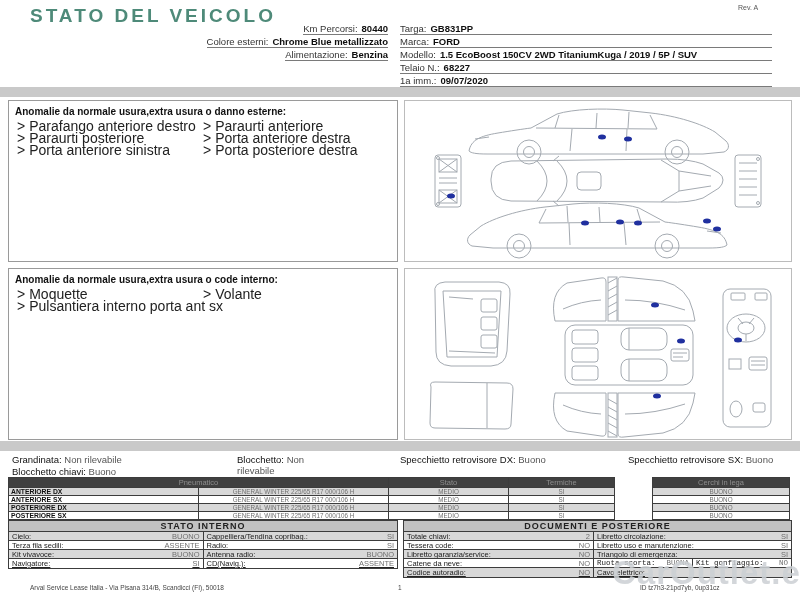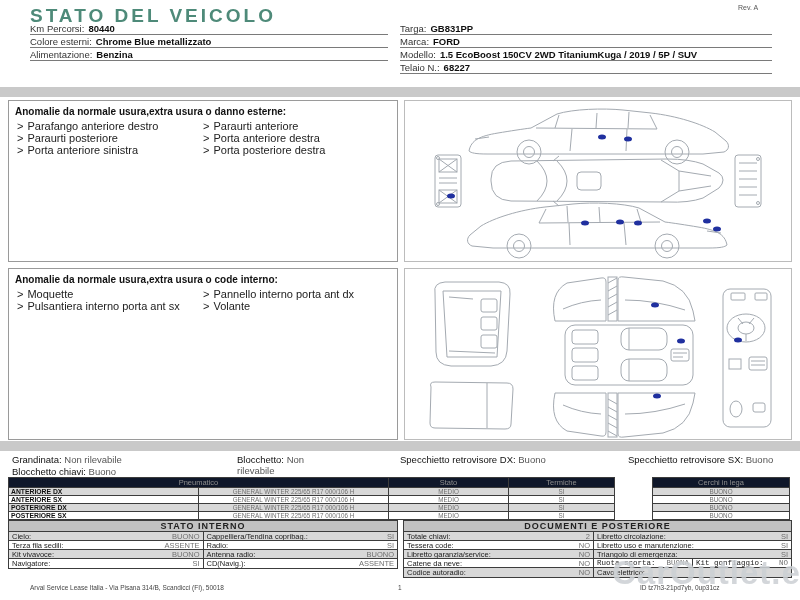--- a/index.html
+++ b/index.html
@@ -5,62 +5,62 @@
   * { margin:0; padding:0; box-sizing:border-box; }
   html,body { width:800px; height:600px; }
   body { position:relative; background:#fff; overflow:hidden;
          font-family:"Liberation Sans", sans-serif; color:#222; }
   .abs { position:absolute; }
 
   #title { left:30px; top:5px; font-size:19px; font-weight:bold; letter-spacing:3px; color:#4e8a79; }
   #rev   { left:738px; top:4px; font-size:7px; color:#555; }
 
   .info  { display:flex; flex-direction:column; }
-  #info-left  { left:30px;  top:22px; width:358px; }
+  #info-left  { left:30px;  top:22px; width:358px;align-items:flex-end; }
   #info-right { left:400px; top:22px; width:372px; }
   .frow { display:flex; gap:4px; border-bottom:1px solid #7a7a7a;
           font-size:9.5px; line-height:11px; padding-top:1px; white-space:nowrap; }
   .frow .lab { color:#333; }
   .frow .val { font-weight:bold; color:#0e0e0e; }
 
   .band { left:0; width:800px; height:10px; background:#c9c9c9; }
   #band1 { top:87px; } #band2 { top:441px; }
 
   .panel { border:1px solid #9a9a9a; background:#fff; }
   #ext-box { left:8px; top:100px; width:390px; height:162px; }
   #int-box { left:8px; top:268px; width:390px; height:172px; }
   .ph { font-size:10px; font-weight:bold; padding:5px 6px 3px; color:#111; }
-  .alist { display:flex; font-size:11px; line-height:12px; padding:0 8px; color:#222; }
+  .alist { display:flex; font-size:14px; line-height:12px; padding:0 8px; color:#222; }
   .acol { width:50%; }
   .aitem { white-space:nowrap; }
   .b { margin-right:4px; }
 
   .diagram-box { left:404px; width:388px; border:1px solid #bcbcbc; background:#fff; }
   #diag-ext { top:100px; height:162px; }
   #diag-int { top:268px; height:172px; }
 
   .sitem { position:absolute; font-size:9.5px; line-height:10.5px; }
   .sitem .sl { color:#111; }
   .sitem .sv2 { color:#555; }
   #sum-parabrezza { width:88px; white-space:normal; }
 
   .tt { position:absolute; border-collapse:collapse; table-layout:fixed; background:#fff; }
   .tt td { border:1px solid #3c3c3c; height:8px; text-align:center; overflow:hidden;
            white-space:nowrap; padding:0 2px; }
   .tt .hd { color:#8d8d8d; font-size:7.5px; height:10px; background:#fff; }
   .tt .pos { text-align:left; font-weight:bold; color:#111; font-size:6.8px; }
   .tt .spec, .tt .val { color:#6f6f6f; font-size:6.3px; }
   .tt tr.odd td { background:#d8d8d8; }
-  .tt tr.odd td.hd, .tt tr td.hd { background:#0f172a; }
+  .tt tr.odd td.hd, .tt tr td.hd { background:#404040; }
 
   .btable { position:absolute; border:1px solid #3c3c3c; font-size:7.5px; background:#fff; }
   .bt-title { background:#c2c2c2; border-bottom:1px solid #3c3c3c; text-align:center;
               font-weight:bold; font-size:9px; height:11px; line-height:11px; letter-spacing:1px; }
   .bt-row { display:flex; height:9px; line-height:9px; border-bottom:1px solid #3c3c3c; }
-  .bt-row:last-child { border-bottom:none; }
+  .bt-row:last-child { border-bottom:none;text-decoration:underline; }
   .bt-row.odd { background:#d8d8d8; }
   .bt-cell { flex:1; display:flex; justify-content:space-between; padding:0 3px;
              overflow:hidden; white-space:nowrap; }
   .bt-cell + .bt-cell { border-left:1px solid #3c3c3c; }
   .bt-cell.fixed { flex:0 0 189px; }
   .bl { color:#1a1a1a; }
   .bv { color:#6f6f6f; }
   .split { padding:0;font-family:Liberation Mono, monospace; }
   .split .half { flex:1; display:flex; justify-content:space-between; padding:0 3px; overflow:hidden; }
   .split .half + .half { border-left:1px solid #3c3c3c; }
@@ -101,20 +101,24 @@
       <span class="val">FORD</span>
     </div>
   <div class="frow">
       <span class="lab">Modello:</span>
       <span class="val">1.5 EcoBoost 150CV 2WD TitaniumKuga / 2019 / 5P / SUV</span>
     </div>
   <div class="frow">
       <span class="lab">Telaio N.:</span>
       <span class="val">68227</span>
     </div>
+  <div class="frow">
+      <span class="lab">1a imm.:</span>
+      <span class="val">09/07/2020</span>
+    </div>
 </div>
 
 <div class="abs band" id="band1"></div>
 
 <div class="abs panel" id="ext-box">
   <div class="ph">Anomalie da normale usura,extra usura o danno esterne:</div>
   <div class="alist">
     <div class="acol">
       <div class="aitem"><span class="b">&gt;</span><span>Parafango anteriore destro</span></div>
       <div class="aitem"><span class="b">&gt;</span><span>Paraurti posteriore</span></div>
@@ -129,21 +133,20 @@
 </div>
 
 <div class="abs panel" id="int-box">
   <div class="ph">Anomalie da normale usura,extra usura o code interno:</div>
   <div class="alist">
     <div class="acol">
       <div class="aitem"><span class="b">&gt;</span><span>Moquette</span></div>
       <div class="aitem"><span class="b">&gt;</span><span>Pulsantiera interno porta ant sx</span></div>
     </div>
     <div class="acol">
-      <div class="aitem"><span class="b">&gt;</span><span>Pannello interno porta ant dx</span></div>
       <div class="aitem"><span class="b">&gt;</span><span>Volante</span></div>
     </div>
   </div>
 </div>
 
 <div class="abs diagram-box" id="diag-ext">
 <svg width="386" height="160" viewBox="0 0 386 160">
   <g class="art">
     <g id="sv">
       <path d="M64,50 C66,39 75,35 93,32 C105,30 118,28 126,27 L152,13 C168,8 198,7 218,9 L246,12 C272,15 297,23 310,31 L321,40 C325,44 324,49 319,51 L298,53 L82,53 C71,53 66,52 64,50 Z"></path>

